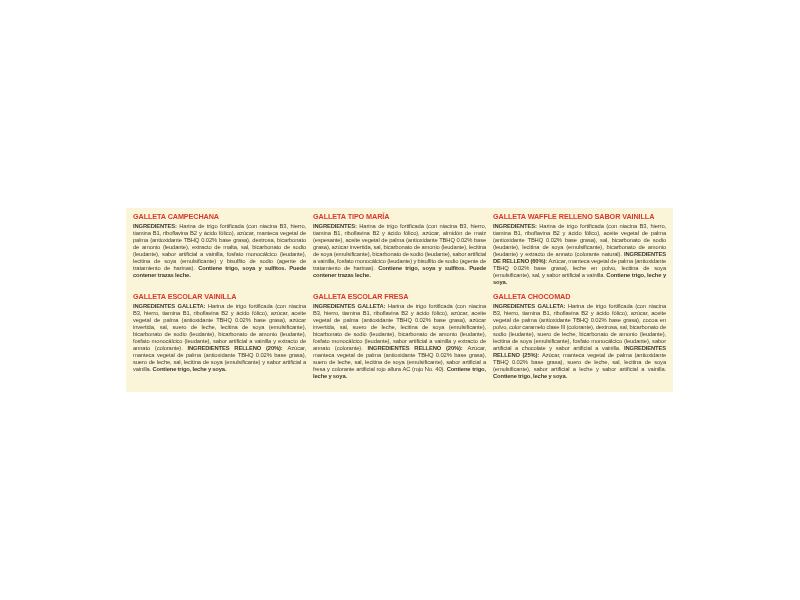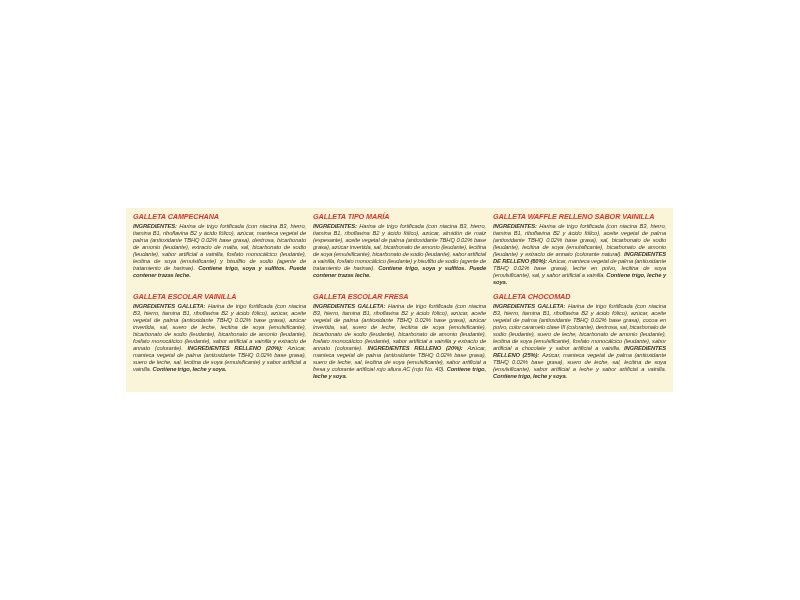--- a/index.html
+++ b/index.html
@@ -7,21 +7,20 @@
     width: 800px; height: 600px; background: #ffffff; overflow: hidden;
     font-family: "Liberation Sans", sans-serif;
     position: relative;
   }
   .panel {
     position: absolute;
     left: 126px;
     top: 208px;
     width: 547px;
     height: 184px;
-    font-style: italic;
   }
   
   .sheet {
     width: 1094px;
     height: 368px;
     box-sizing: border-box;
     transform: scale(0.5);
     transform-origin: 0 0;
     background: #FAF5D8;
     padding: 8px 14px 10px 14px;

